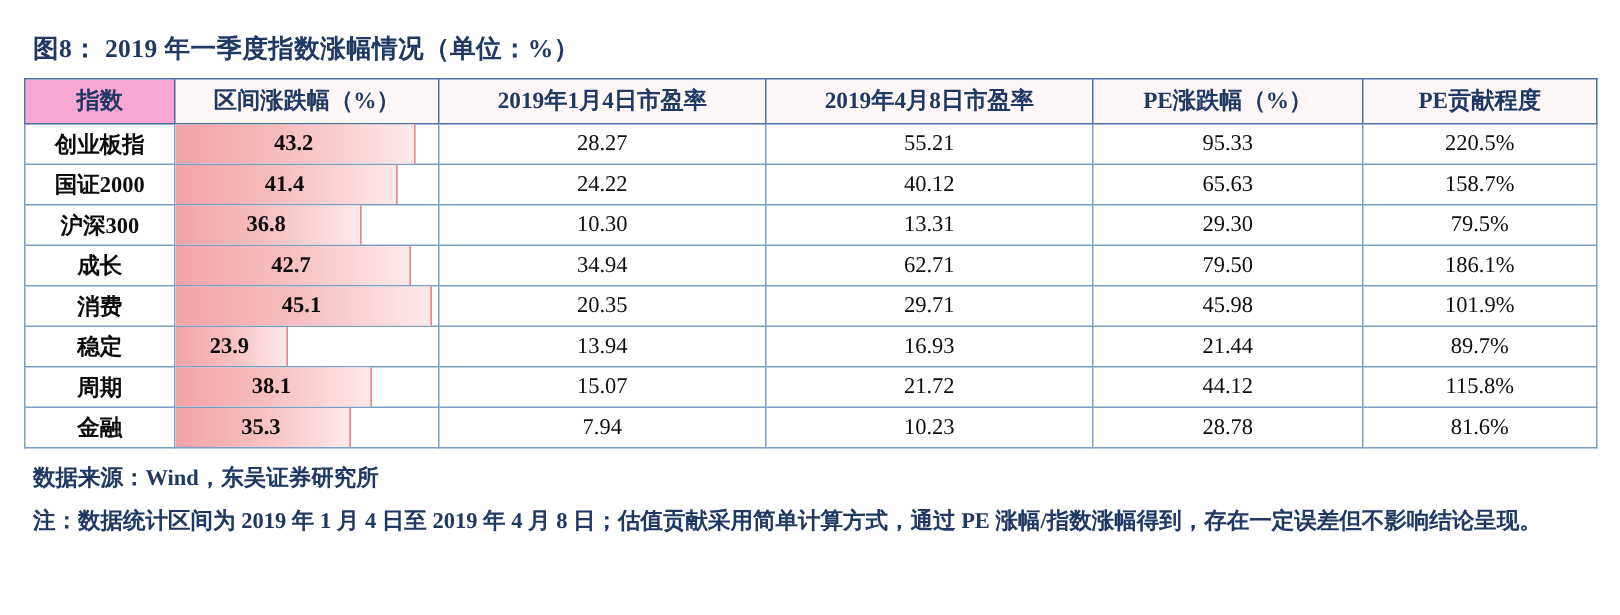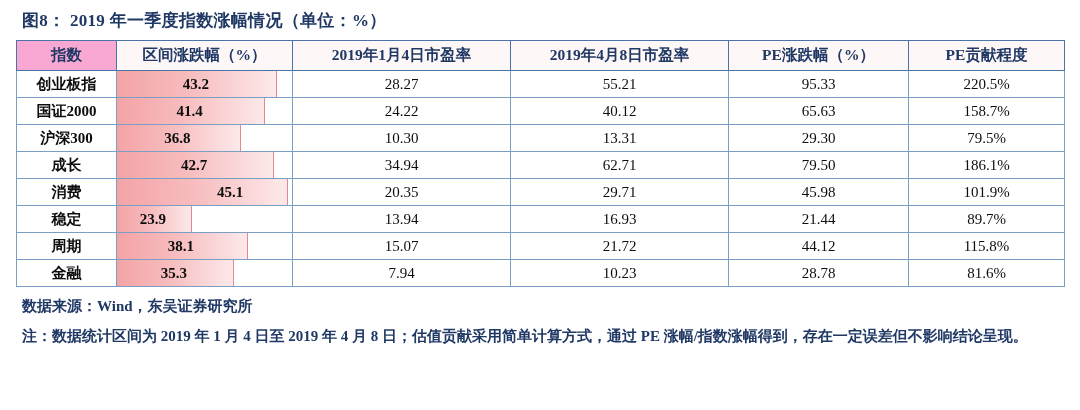--- a/index.html
+++ b/index.html
@@ -13,21 +13,21 @@
     font-family: "Liberation Serif", "DejaVu Serif", serif;
     color: #1a1a1a;
     position: relative;
     overflow: hidden;
   }
   .page {
     width: 1080px;
     height: 382px;
     position: relative;
     box-sizing: border-box;
-    padding: 0 16px;
+    padding: 12px 16px;
   }
   .fig-title {
     font-family: "Liberation Serif", "DejaVu Serif", serif;
     font-weight: bold;
     font-size: 17px;
     color: #1F3864;
     padding: 9px 0 6px 6px;
     letter-spacing: 0.3px;
   }
   table.data {
@@ -198,21 +198,21 @@
           <td class="numcell">34.94</td>
           <td class="numcell">62.71</td>
           <td class="numcell">79.50</td>
           <td class="numcell">186.1%</td>
         </tr>
         <tr>
           <td class="idxname">消费</td>
           <td class="barcell">
             <span class="barwrap">
               <span class="bar" style="width: 97%;"></span>
-              <span class="barlabel" style="left: calc(48.5% - 14px); margin-left: 29px;">45.1</span>
+              <span class="barlabel" style="left: calc(48.5% - 14px);">45.1</span>
             </span>
           </td>
           <td class="numcell">20.35</td>
           <td class="numcell">29.71</td>
           <td class="numcell">45.98</td>
           <td class="numcell">101.9%</td>
         </tr>
         <tr>
           <td class="idxname">稳定</td>
           <td class="barcell">

